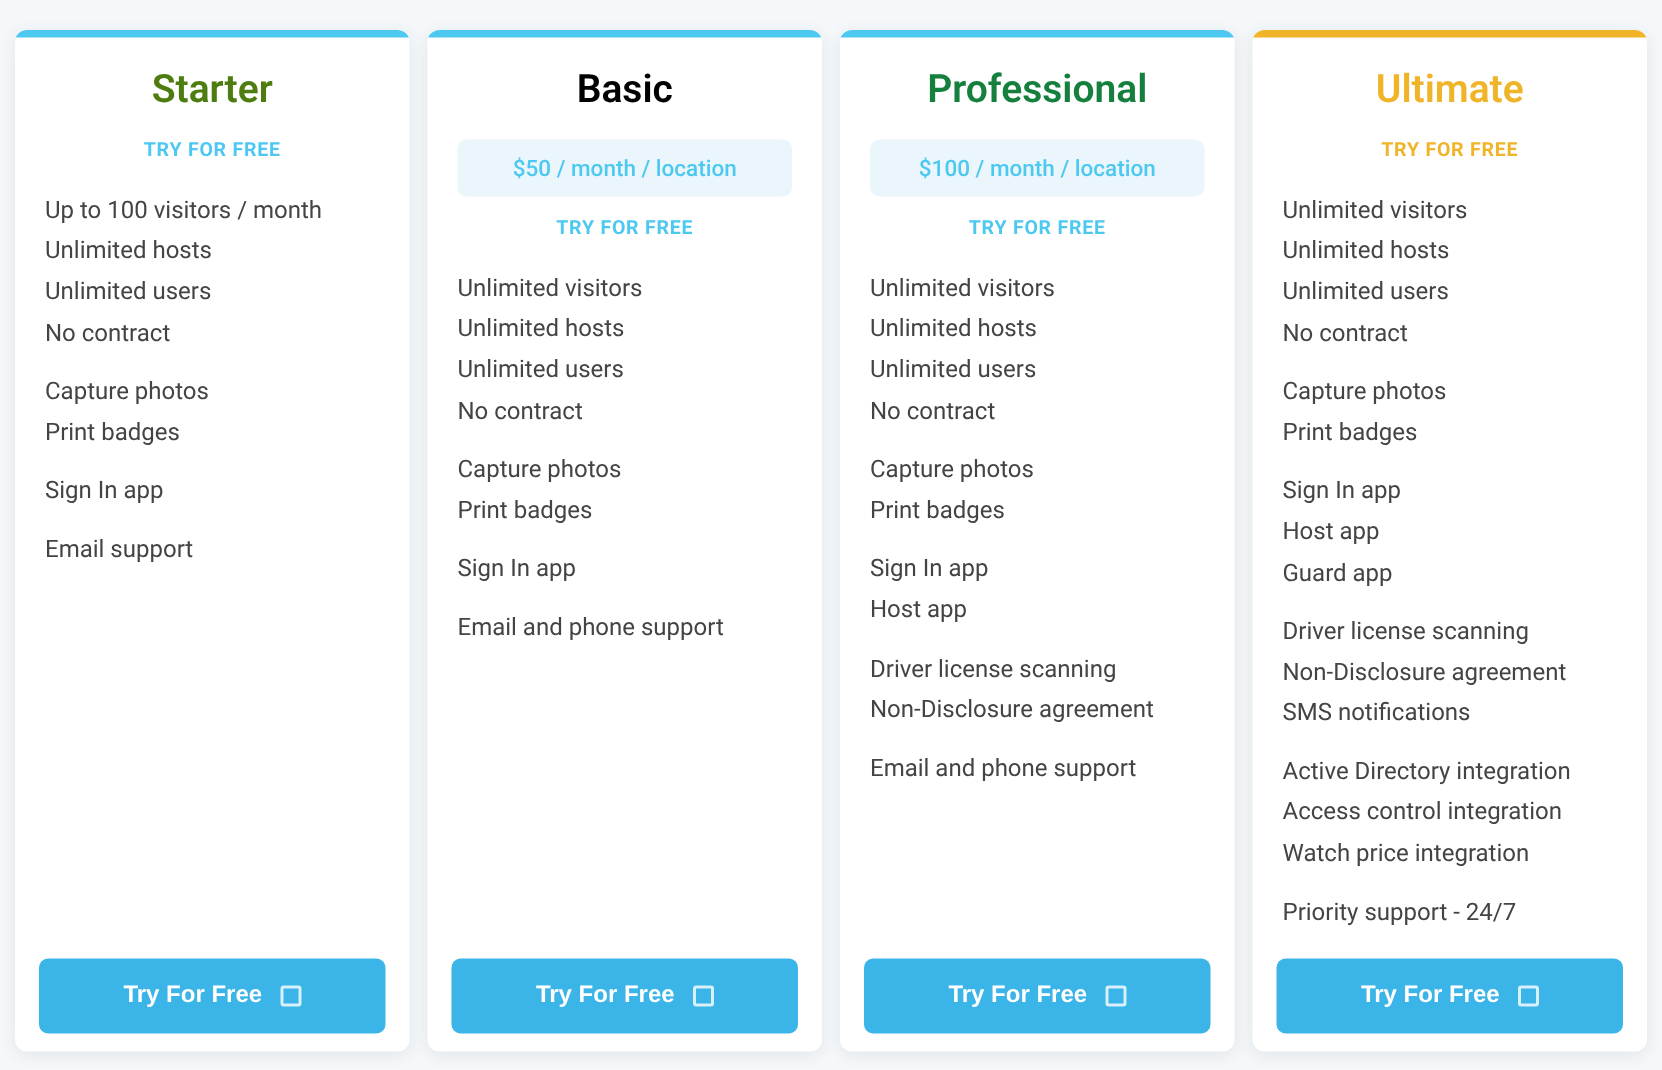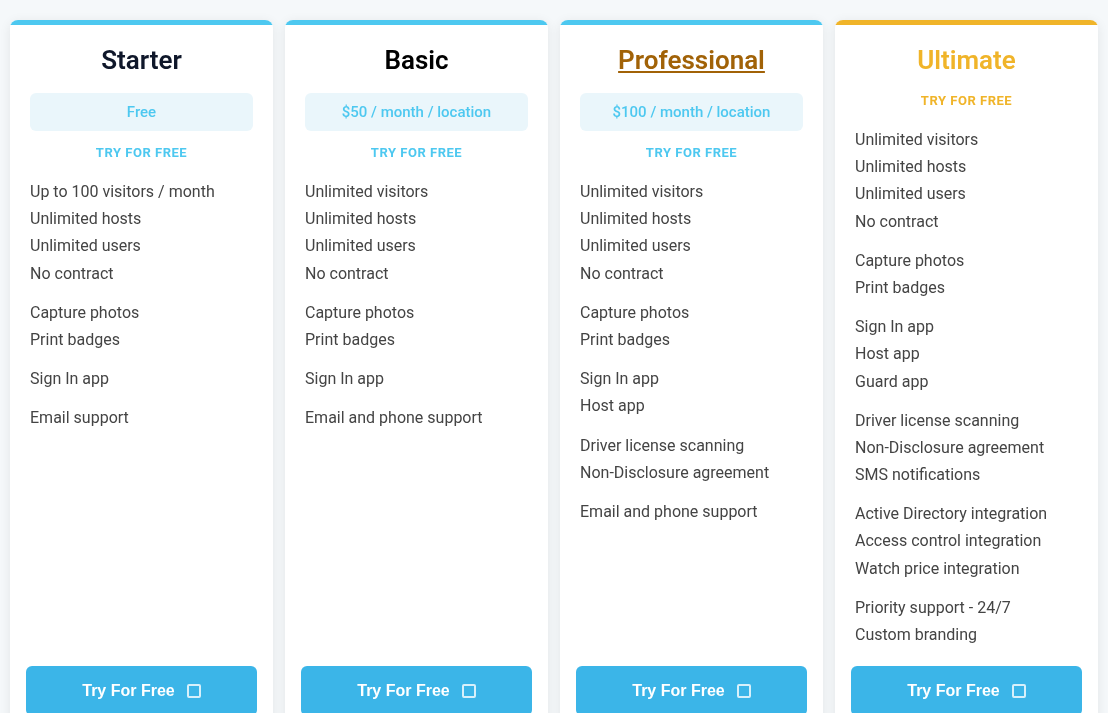--- a/index.html
+++ b/index.html
@@ -133,22 +133,21 @@
       display: inline-block;
     }
   </style>
 </head>
 <body>
 
 <div class="pricing-container">
     <div class="plan-card">
       <div class="top-bar" style="background: rgb(77, 200, 240);"></div>
       <div class="plan-body">
-        <div class="plan-name" style="color: #0f172a;">Starter</div>
-        <div class="price-badge">Free</div>
+        <div class="plan-name" style="color: #4d7c0f;">Starter</div>
         <div class="try-link" style="color: rgb(77, 200, 240);">TRY FOR FREE</div>
         <ul class="features-list">
           <li class="group">
             <div>Up to 100 visitors / month</div>
             <div>Unlimited hosts</div>
             <div>Unlimited users</div>
             <div>No contract</div>
           </li>
           <li class="group">
             <div>Capture photos</div>
@@ -197,21 +196,21 @@
       <div class="plan-footer">
         <button class="cta-button">
           <span>Try For Free</span>
           <span class="btn-icon"></span>
         </button>
       </div>
     </div>
     <div class="plan-card">
       <div class="top-bar" style="background: rgb(77, 200, 240);"></div>
       <div class="plan-body">
-        <div class="plan-name" style="color: #a16207; text-decoration: underline;">Professional</div>
+        <div class="plan-name" style="color: #15803d;">Professional</div>
         <div class="price-badge">$100 / month / location</div>
         <div class="try-link" style="color: rgb(77, 200, 240);">TRY FOR FREE</div>
         <ul class="features-list">
           <li class="group">
             <div>Unlimited visitors</div>
             <div>Unlimited hosts</div>
             <div>Unlimited users</div>
             <div>No contract</div>
           </li>
           <li class="group">
@@ -264,21 +263,20 @@
             <div>Non-Disclosure agreement</div>
             <div>SMS notifications</div>
           </li>
           <li class="group">
             <div>Active Directory integration</div>
             <div>Access control integration</div>
             <div>Watch price integration</div>
           </li>
           <li class="group">
             <div>Priority support - 24/7</div>
-            <div>Custom branding</div>
           </li>
         </ul>
       </div>
       <div class="plan-footer">
         <button class="cta-button">
           <span>Try For Free</span>
           <span class="btn-icon"></span>
         </button>
       </div>
     </div>

